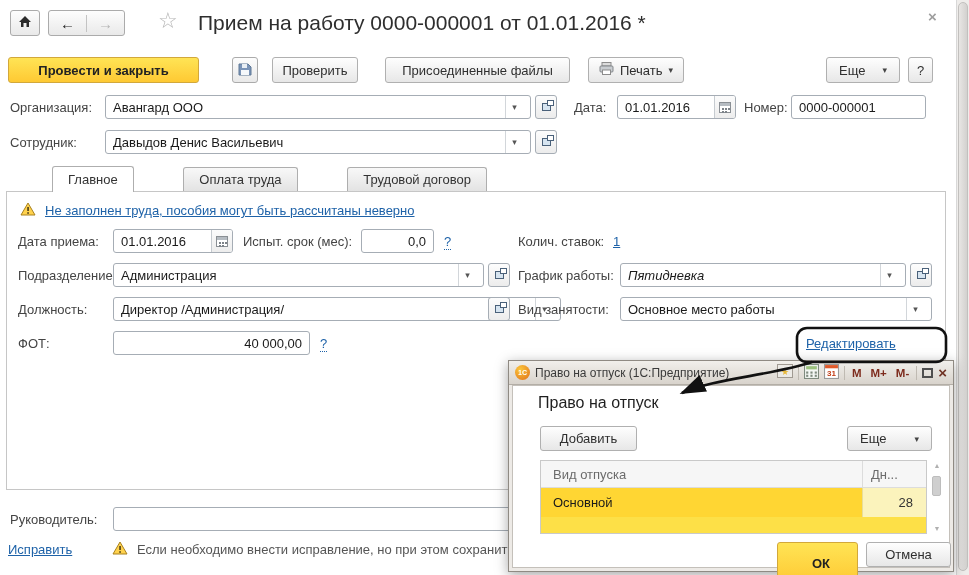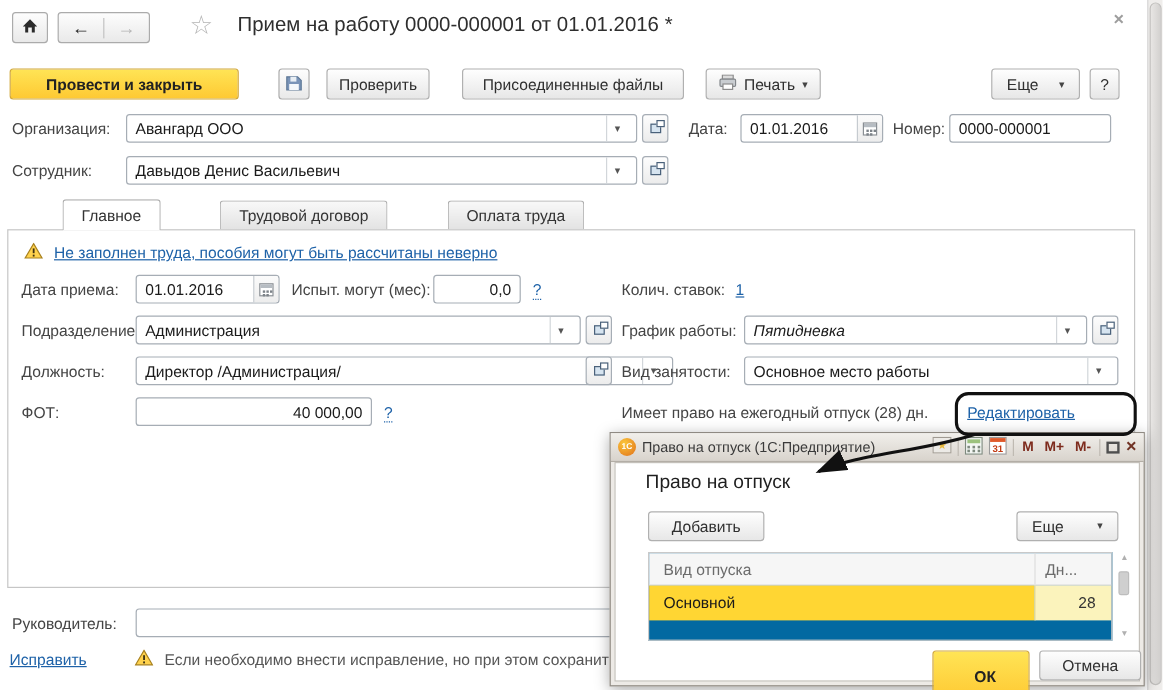--- a/index.html
+++ b/index.html
@@ -71,21 +71,21 @@
     border:1px solid #8f8a83; box-shadow:0 3px 12px rgba(0,0,0,.35); z-index:30; }
   #popup-titlebar { position:absolute; left:0; top:0; right:0; height:24px;
     background:linear-gradient(#f1efeb,#d8d3cc); border-bottom:1px solid #b3aea6;
     display:flex; align-items:center; padding:0 6px; gap:5px; }
   .tb-sep { width:1px; height:14px; background:#bfbab2; }
   .mem { font-size:11.5px; font-weight:bold; color:#7d2b1d; padding:0 2px; }
   #popup-content { position:absolute; left:3px; right:3px; top:24px; bottom:3px;
     background:#fff; border:1px solid #c4c0ba; }
 
   
-  .vt { position:absolute; left:27px; top:74px; width:387px; height:74px; border:1px solid #c9c9c9; background:#0369a1; }
+  .vt { position:absolute; left:27px; top:74px; width:387px; height:74px; border:1px solid #c9c9c9; background:#fde047; }
   .vt-head { display:flex; height:27px; background:#f6f6f6; border-bottom:1px solid #dcdcdc; color:#6b6b6b; }
   .vt-head .c1 { flex:1; display:flex; align-items:center; padding-left:12px; }
   .vt-head .c2 { width:64px; border-left:1px solid #dcdcdc; display:flex; align-items:center; padding-left:8px; }
   .vt-row { display:flex; height:29px; }
   .vt-row .c1 { flex:1; background:#ffd633; display:flex; align-items:center; padding-left:12px; color:#1a1a1a; }
   .vt-row .c2 { width:64px; background:#fbf3bc; display:flex; align-items:center; justify-content:flex-end; padding-right:13px; border-left:1px solid #e8dd9a; }
 
   .sb-arrow { color:#b0b0b0; font-size:7px; text-align:center; width:100%; }
   .thumb { background:#cfcfcf; border:1px solid #bdbdbd; border-radius:2px; }
 
@@ -105,21 +105,21 @@
   </div>
   <div class="abs icon-btn" style="left:48px;top:10px;width:77px;height:26px;padding:0;">
     <div class="navseg" style="border-right:1px solid #c3c3c3;color:#222;">
         <span>←</span>
       </div>
     <div class="navseg" style="color:#b5b5b5;">
         <span>→</span>
       </div>
   </div>
   <div class="abs" style="left:158px;top:8px;font-size:22px;color:#b5b5b5;"><span>☆</span></div>
-  <div class="abs" style="left:198px;top:11px;font-size:17px;color:#2e2e2e;white-space:nowrap;">Прием на работу 0000-000001 от 01.01.2016 *</div>
+  <div class="abs" style="left:198px;top:11px;font-size:21px;color:#2e2e2e;white-space:nowrap;">Прием на работу 0000-000001 от 01.01.2016 *</div>
   <div class="abs" style="left:928px;top:8px;font-size:15px;font-weight:bold;color:#9e9e9e;">×</div>
 
   <div class="abs btn btn-yellow" style="left:8px;top:57px;width:191px;">
       <span>Провести и закрыть</span>
     </div>
   <div class="abs icon-btn" style="left:232px;top:57px;width:26px;height:26px;">
     <span>
       <svg width="14" height="14" viewBox="0 0 14 14">
           <path d="M1 2 h9 l3 3 v8 H1 Z" fill="#7a94b8" stroke="#5e7896"></path>
           <rect x="4" y="2" width="5" height="4" fill="#e8eef4"></rect>
@@ -181,24 +181,24 @@
   </div>
   <div class="abs open-btn" style="left:535px;top:130px;">
       <span class="open-glyph"></span>
     </div>
 
   <div class="abs" style="left:8px;top:166px;white-space:nowrap;">
     <span class="tab active">
         <span>Главное</span>
       </span>
     <span class="tab">
+        <span>Оплата труда</span>
+      </span>
+    <span class="tab">
         <span>Трудовой договор</span>
-      </span>
-    <span class="tab">
-        <span>Оплата труда</span>
       </span>
   </div>
 
   <div class="abs" style="left:6px;top:191px;width:940px;height:299px;border:1px solid #c6c6c6;background:#fff;"></div>
 
   <div class="abs" style="left:20px;top:202px;">
     <svg width="16" height="14" viewBox="0 0 16 14">
         <path d="M8 1 L15 13 H1 Z" fill="#ffd24d" stroke="#a8811f"></path>
         <rect x="7.3" y="5" width="1.5" height="4" fill="#3d3113"></rect>
         <rect x="7.3" y="10.2" width="1.5" height="1.6" fill="#3d3113"></rect>
@@ -206,21 +206,21 @@
   </div>
   <div class="abs link" style="left:45px;top:203px;">Не заполнен труда, пособия могут быть рассчитаны неверно</div>
 
   <div class="abs lbl" style="left:18px;top:234px;">Дата приема:</div>
   <div class="abs input" style="left:113px;top:229px;width:120px;padding-right:0;">
     <span class="val">01.01.2016</span>
     <span class="cal-btn">
         <span class="cal-glyph"></span>
       </span>
   </div>
-  <div class="abs lbl" style="left:243px;top:234px;">Испыт. могут (мес):</div>
+  <div class="abs lbl" style="left:243px;top:234px;">Испыт. срок (мес):</div>
   <div class="abs input" style="left:361px;top:229px;width:73px;justify-content:flex-end;">
     <span class="val">0,0</span>
   </div>
   <div class="abs hint" style="left:444px;top:234px;">?</div>
   <div class="abs lbl" style="left:518px;top:234px;">Колич. ставок:</div>
   <div class="abs link" style="left:613px;top:234px;">1</div>
 
   <div class="abs lbl" style="left:18px;top:268px;">Подразделение:</div>
   <div class="abs input" style="left:113px;top:263px;width:371px;">
     <span class="val">Администрация</span>
@@ -250,21 +250,20 @@
   <div class="abs input" style="left:620px;top:297px;width:312px;">
     <span class="val">Основное место работы</span>
     <span class="combo-arrow">▾</span>
   </div>
 
   <div class="abs lbl" style="left:18px;top:336px;">ФОТ:</div>
   <div class="abs input" style="left:113px;top:331px;width:197px;justify-content:flex-end;">
     <span class="val">40 000,00</span>
   </div>
   <div class="abs hint" style="left:320px;top:336px;">?</div>
-  <div class="abs lbl" style="left:518px;top:336px;">Имеет право на ежегодный отпуск (28) дн.</div>
   <div class="abs link" style="left:806px;top:336px;">Редактировать</div>
 
   <div class="abs lbl" style="left:10px;top:512px;">Руководитель:</div>
   <div class="abs input" style="left:113px;top:507px;width:833px;">
     <span class="val"></span>
   </div>
   <div class="abs link" style="left:8px;top:542px;">Исправить</div>
   <div class="abs" style="left:112px;top:541px;">
     <svg width="16" height="14" viewBox="0 0 16 14">
         <path d="M8 1 L15 13 H1 Z" fill="#ffd24d" stroke="#a8811f"></path>

